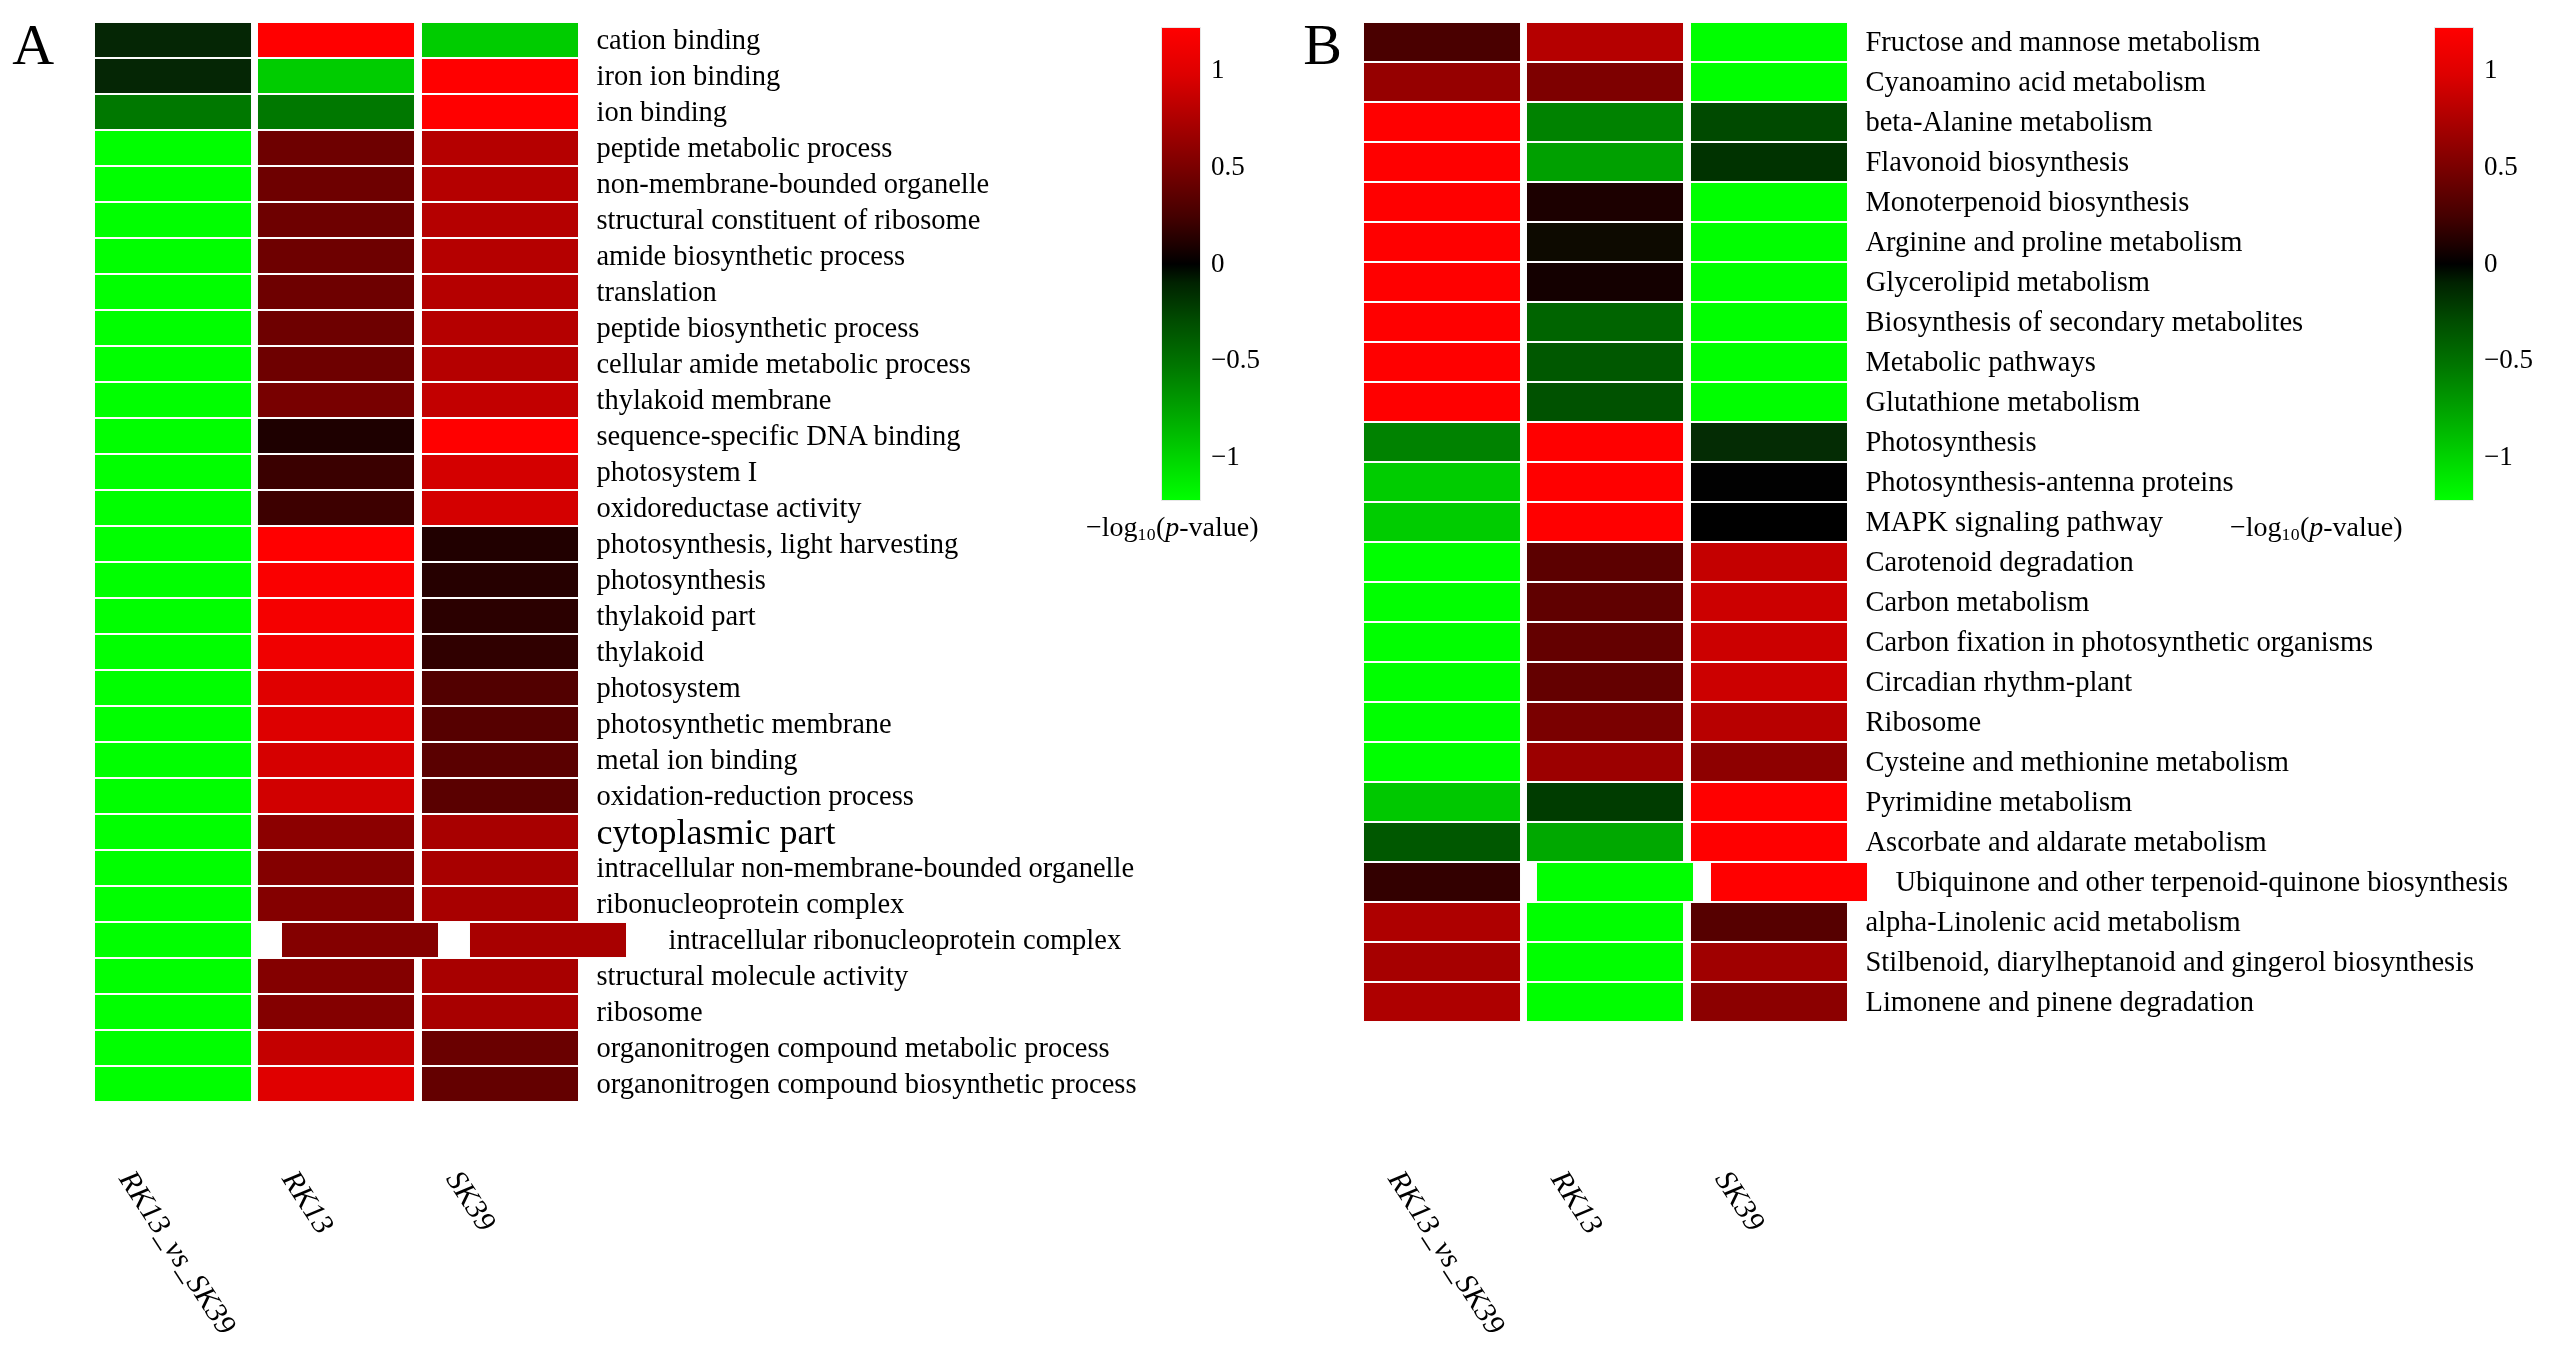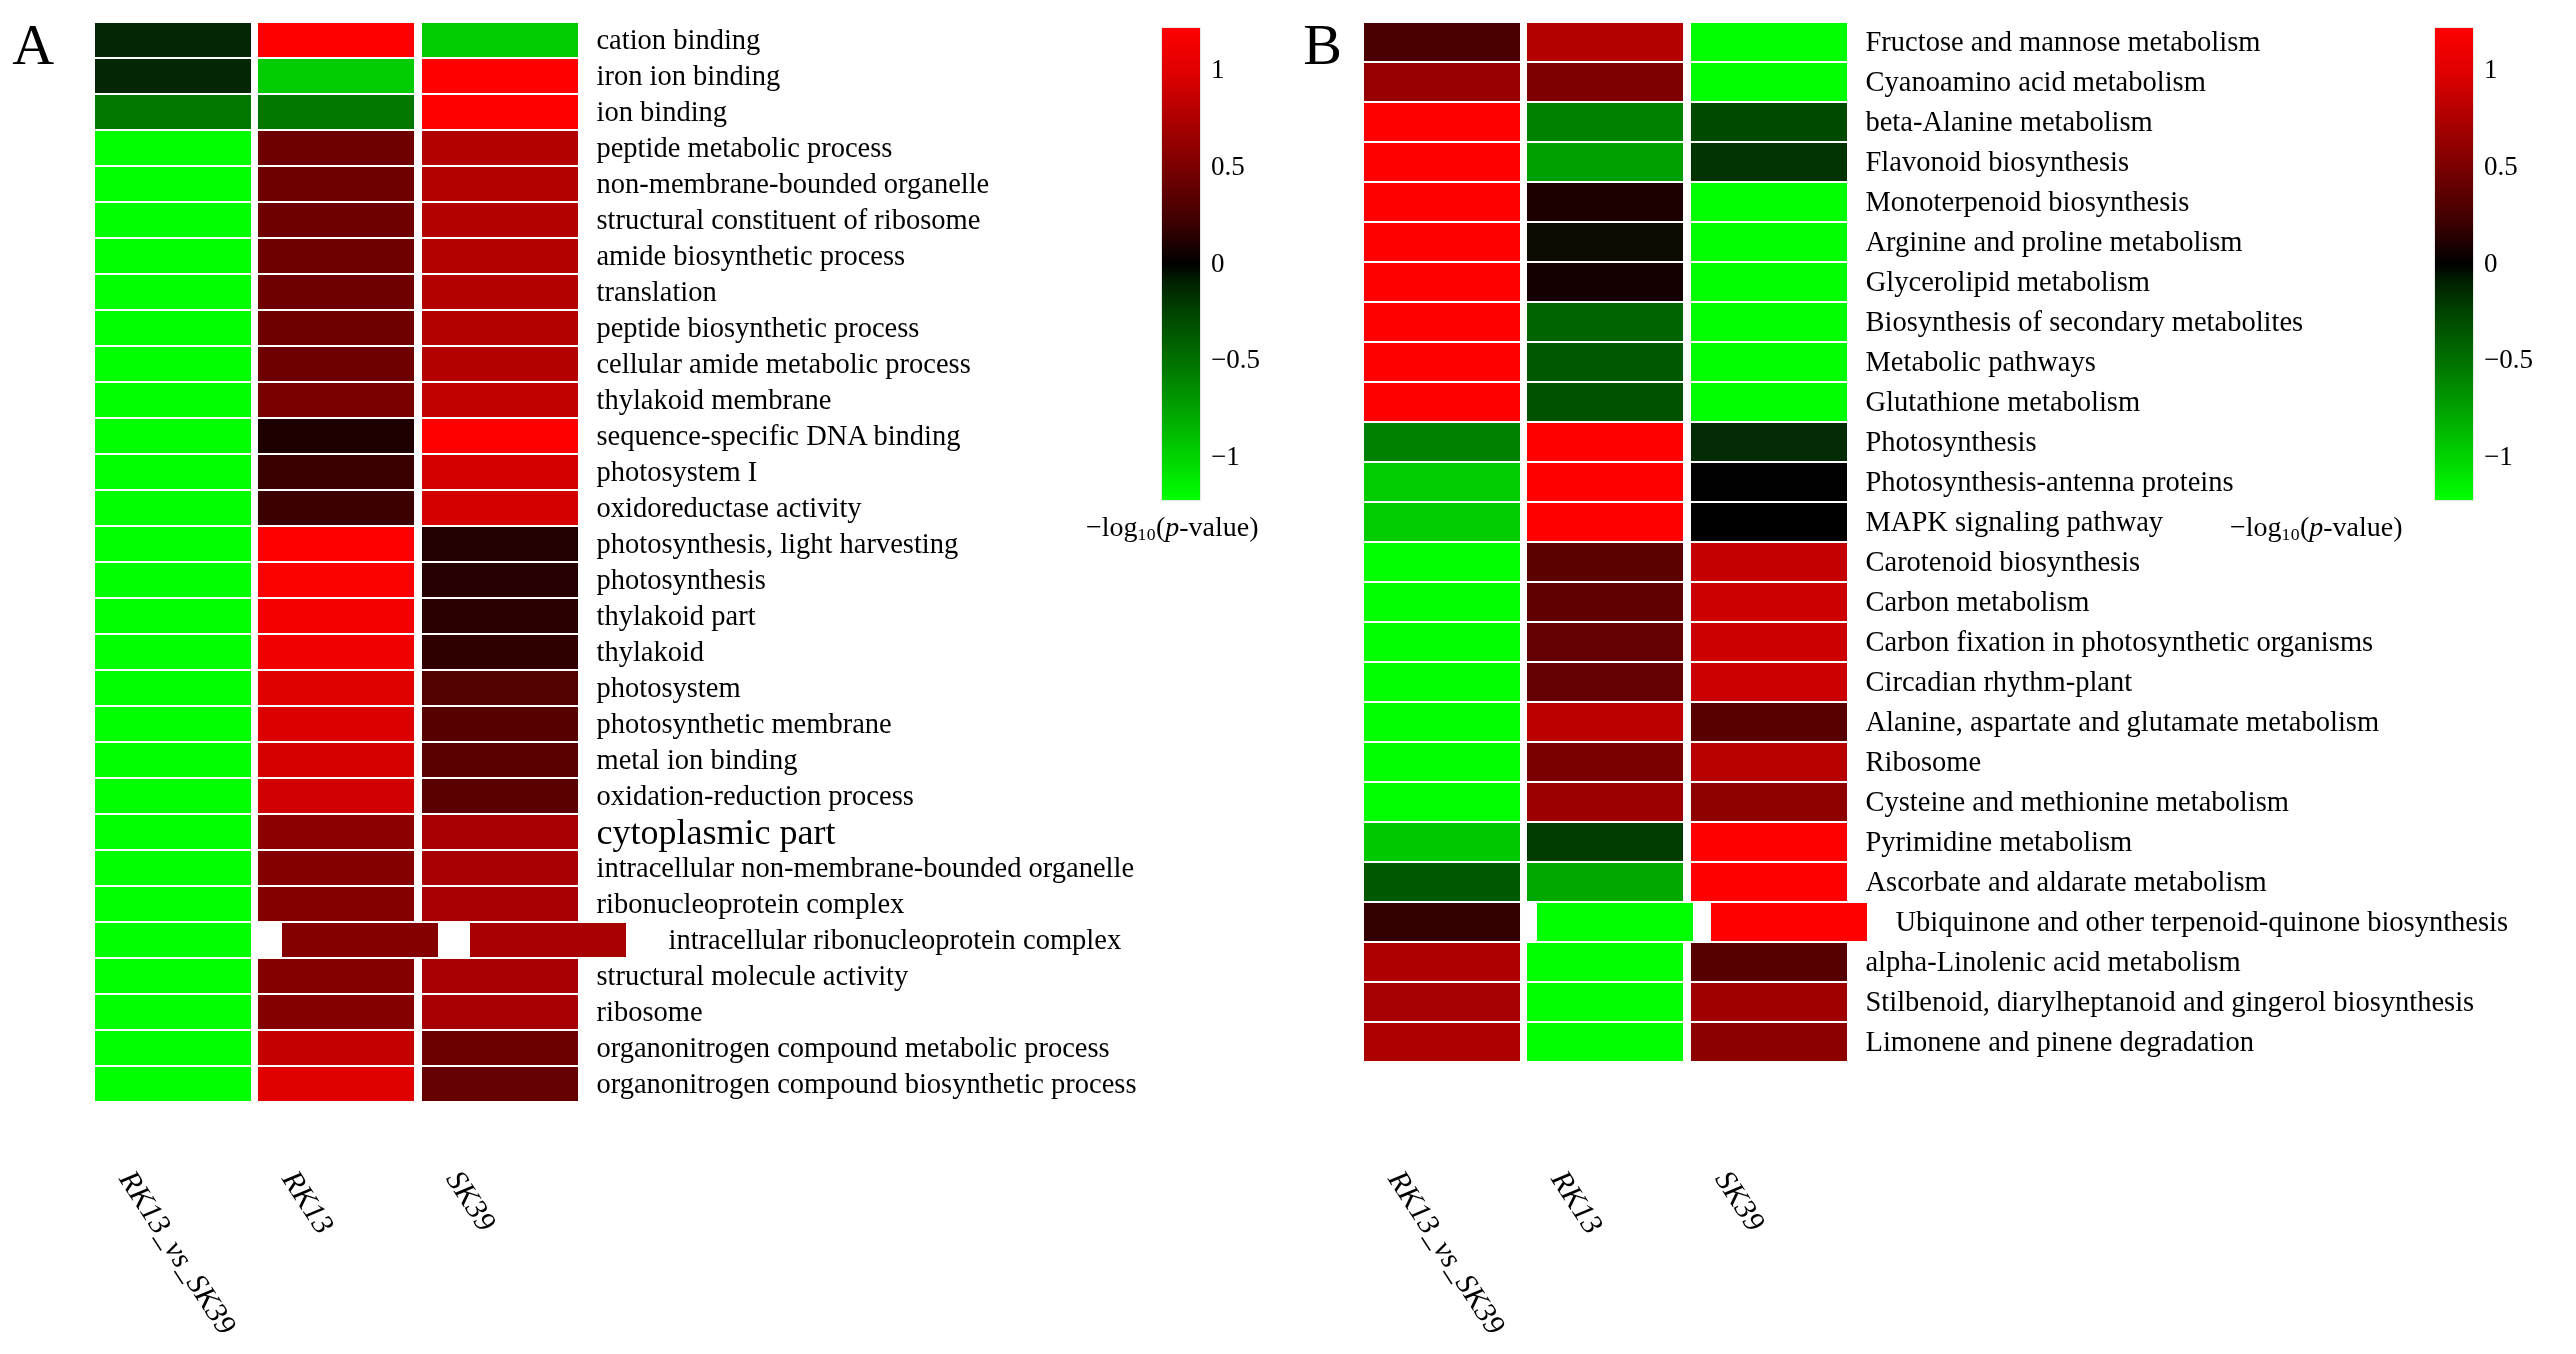--- a/index.html
+++ b/index.html
@@ -321,45 +321,39 @@
       <div class="hrow" style="height: 40px;">
         <div class="hcell" style="width: 158px; height: 40px; margin-right: 5.4px; background: rgb(0, 204, 0);"></div>
         <div class="hcell" style="width: 158px; height: 40px; margin-right: 5.4px; background: rgb(255, 0, 0);"></div>
         <div class="hcell" style="width: 158px; height: 40px; margin-right: 0px; background: rgb(0, 0, 0);"></div>
         <div class="rowlabel" style="margin-left: 17.7px; font-size: 28.5px; height: 40px;">MAPK signaling pathway</div>
       </div>
       <div class="hrow" style="height: 40px;">
         <div class="hcell" style="width: 158px; height: 40px; margin-right: 5.4px; background: rgb(0, 255, 0);"></div>
         <div class="hcell" style="width: 158px; height: 40px; margin-right: 5.4px; background: rgb(92, 0, 0);"></div>
         <div class="hcell" style="width: 158px; height: 40px; margin-right: 0px; background: rgb(196, 0, 0);"></div>
-        <div class="rowlabel" style="margin-left: 17.7px; font-size: 28.5px; height: 40px;">Carotenoid biosynthesis</div>
+        <div class="rowlabel" style="margin-left: 17.7px; font-size: 28.5px; height: 40px;">Carotenoid degradation</div>
       </div>
       <div class="hrow" style="height: 40px;">
         <div class="hcell" style="width: 158px; height: 40px; margin-right: 5.4px; background: rgb(0, 255, 0);"></div>
         <div class="hcell" style="width: 158px; height: 40px; margin-right: 5.4px; background: rgb(96, 0, 0);"></div>
         <div class="hcell" style="width: 158px; height: 40px; margin-right: 0px; background: rgb(204, 0, 0);"></div>
         <div class="rowlabel" style="margin-left: 17.7px; font-size: 28.5px; height: 40px;">Carbon metabolism</div>
       </div>
       <div class="hrow" style="height: 40px;">
         <div class="hcell" style="width: 158px; height: 40px; margin-right: 5.4px; background: rgb(0, 255, 0);"></div>
         <div class="hcell" style="width: 158px; height: 40px; margin-right: 5.4px; background: rgb(100, 0, 0);"></div>
         <div class="hcell" style="width: 158px; height: 40px; margin-right: 0px; background: rgb(204, 0, 0);"></div>
         <div class="rowlabel" style="margin-left: 17.7px; font-size: 28.5px; height: 40px;">Carbon fixation in photosynthetic organisms</div>
       </div>
       <div class="hrow" style="height: 40px;">
         <div class="hcell" style="width: 158px; height: 40px; margin-right: 5.4px; background: rgb(0, 255, 0);"></div>
         <div class="hcell" style="width: 158px; height: 40px; margin-right: 5.4px; background: rgb(100, 0, 0);"></div>
         <div class="hcell" style="width: 158px; height: 40px; margin-right: 0px; background: rgb(204, 0, 0);"></div>
         <div class="rowlabel" style="margin-left: 17.7px; font-size: 28.5px; height: 40px;">Circadian rhythm-plant</div>
-      </div>
-      <div class="hrow" style="height: 40px;">
-        <div class="hcell" style="width: 158px; height: 40px; margin-right: 5.4px; background: rgb(0, 255, 0);"></div>
-        <div class="hcell" style="width: 158px; height: 40px; margin-right: 5.4px; background: rgb(188, 0, 0);"></div>
-        <div class="hcell" style="width: 158px; height: 40px; margin-right: 0px; background: rgb(88, 0, 0);"></div>
-        <div class="rowlabel" style="margin-left: 17.7px; font-size: 28.5px; height: 40px;">Alanine, aspartate and glutamate metabolism</div>
       </div>
       <div class="hrow" style="height: 40px;">
         <div class="hcell" style="width: 158px; height: 40px; margin-right: 5.4px; background: rgb(0, 255, 0);"></div>
         <div class="hcell" style="width: 158px; height: 40px; margin-right: 5.4px; background: rgb(122, 0, 0);"></div>
         <div class="hcell" style="width: 158px; height: 40px; margin-right: 0px; background: rgb(184, 0, 0);"></div>
         <div class="rowlabel" style="margin-left: 17.7px; font-size: 28.5px; height: 40px;">Ribosome</div>
       </div>
       <div class="hrow" style="height: 40px;">
         <div class="hcell" style="width: 158px; height: 40px; margin-right: 5.4px; background: rgb(0, 255, 0);"></div>
         <div class="hcell" style="width: 158px; height: 40px; margin-right: 5.4px; background: rgb(156, 0, 0);"></div>

